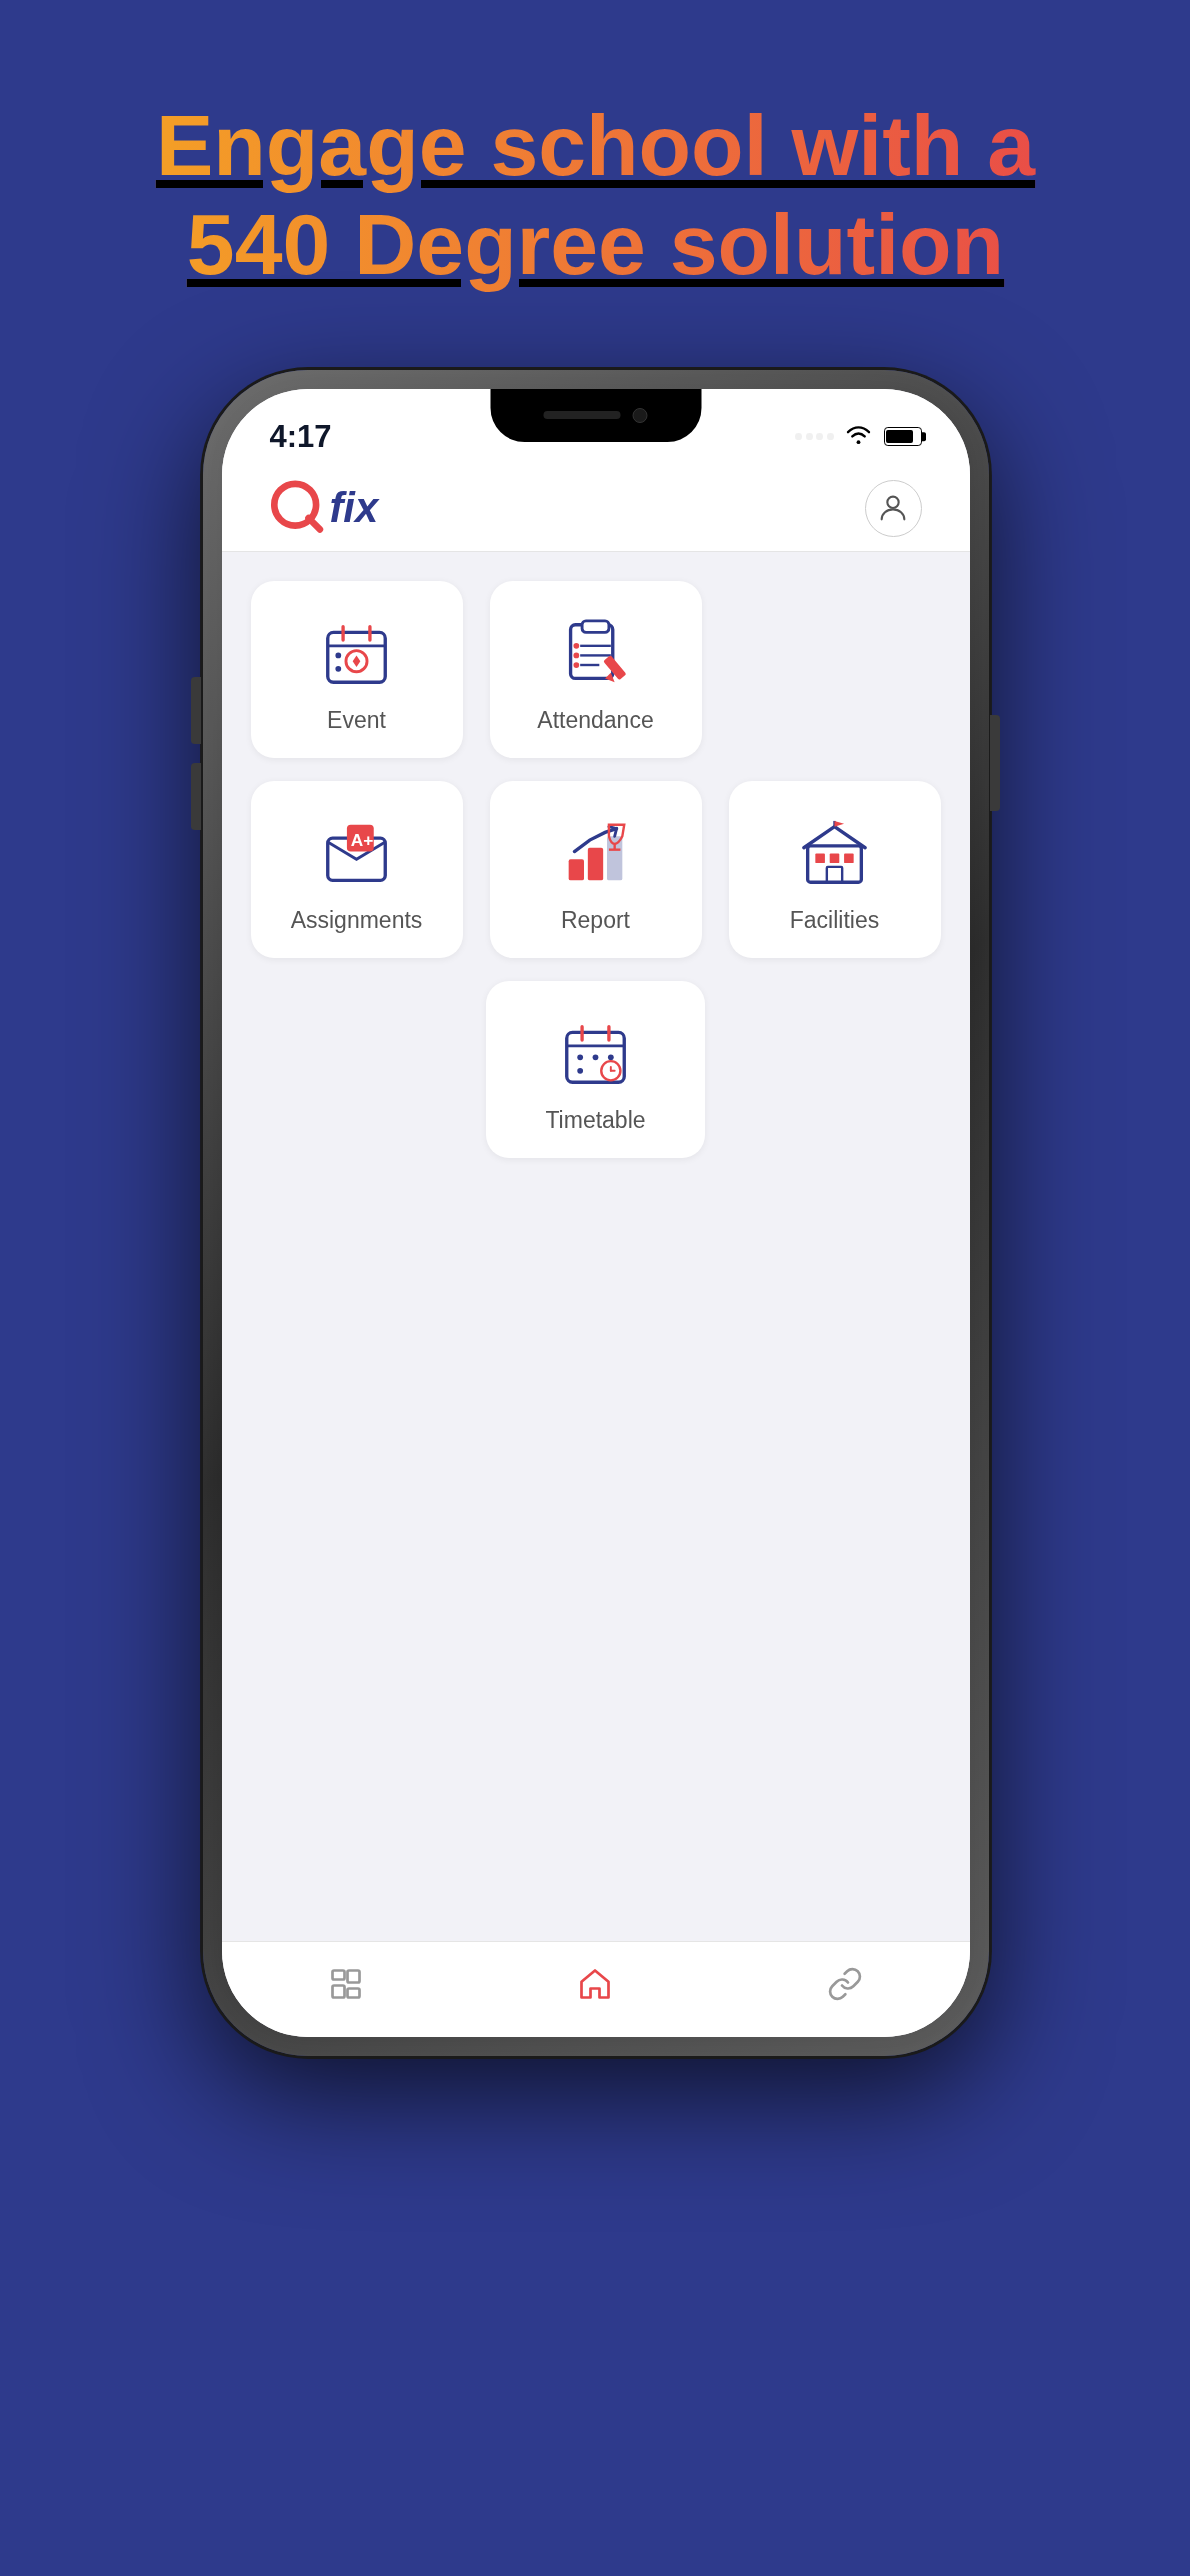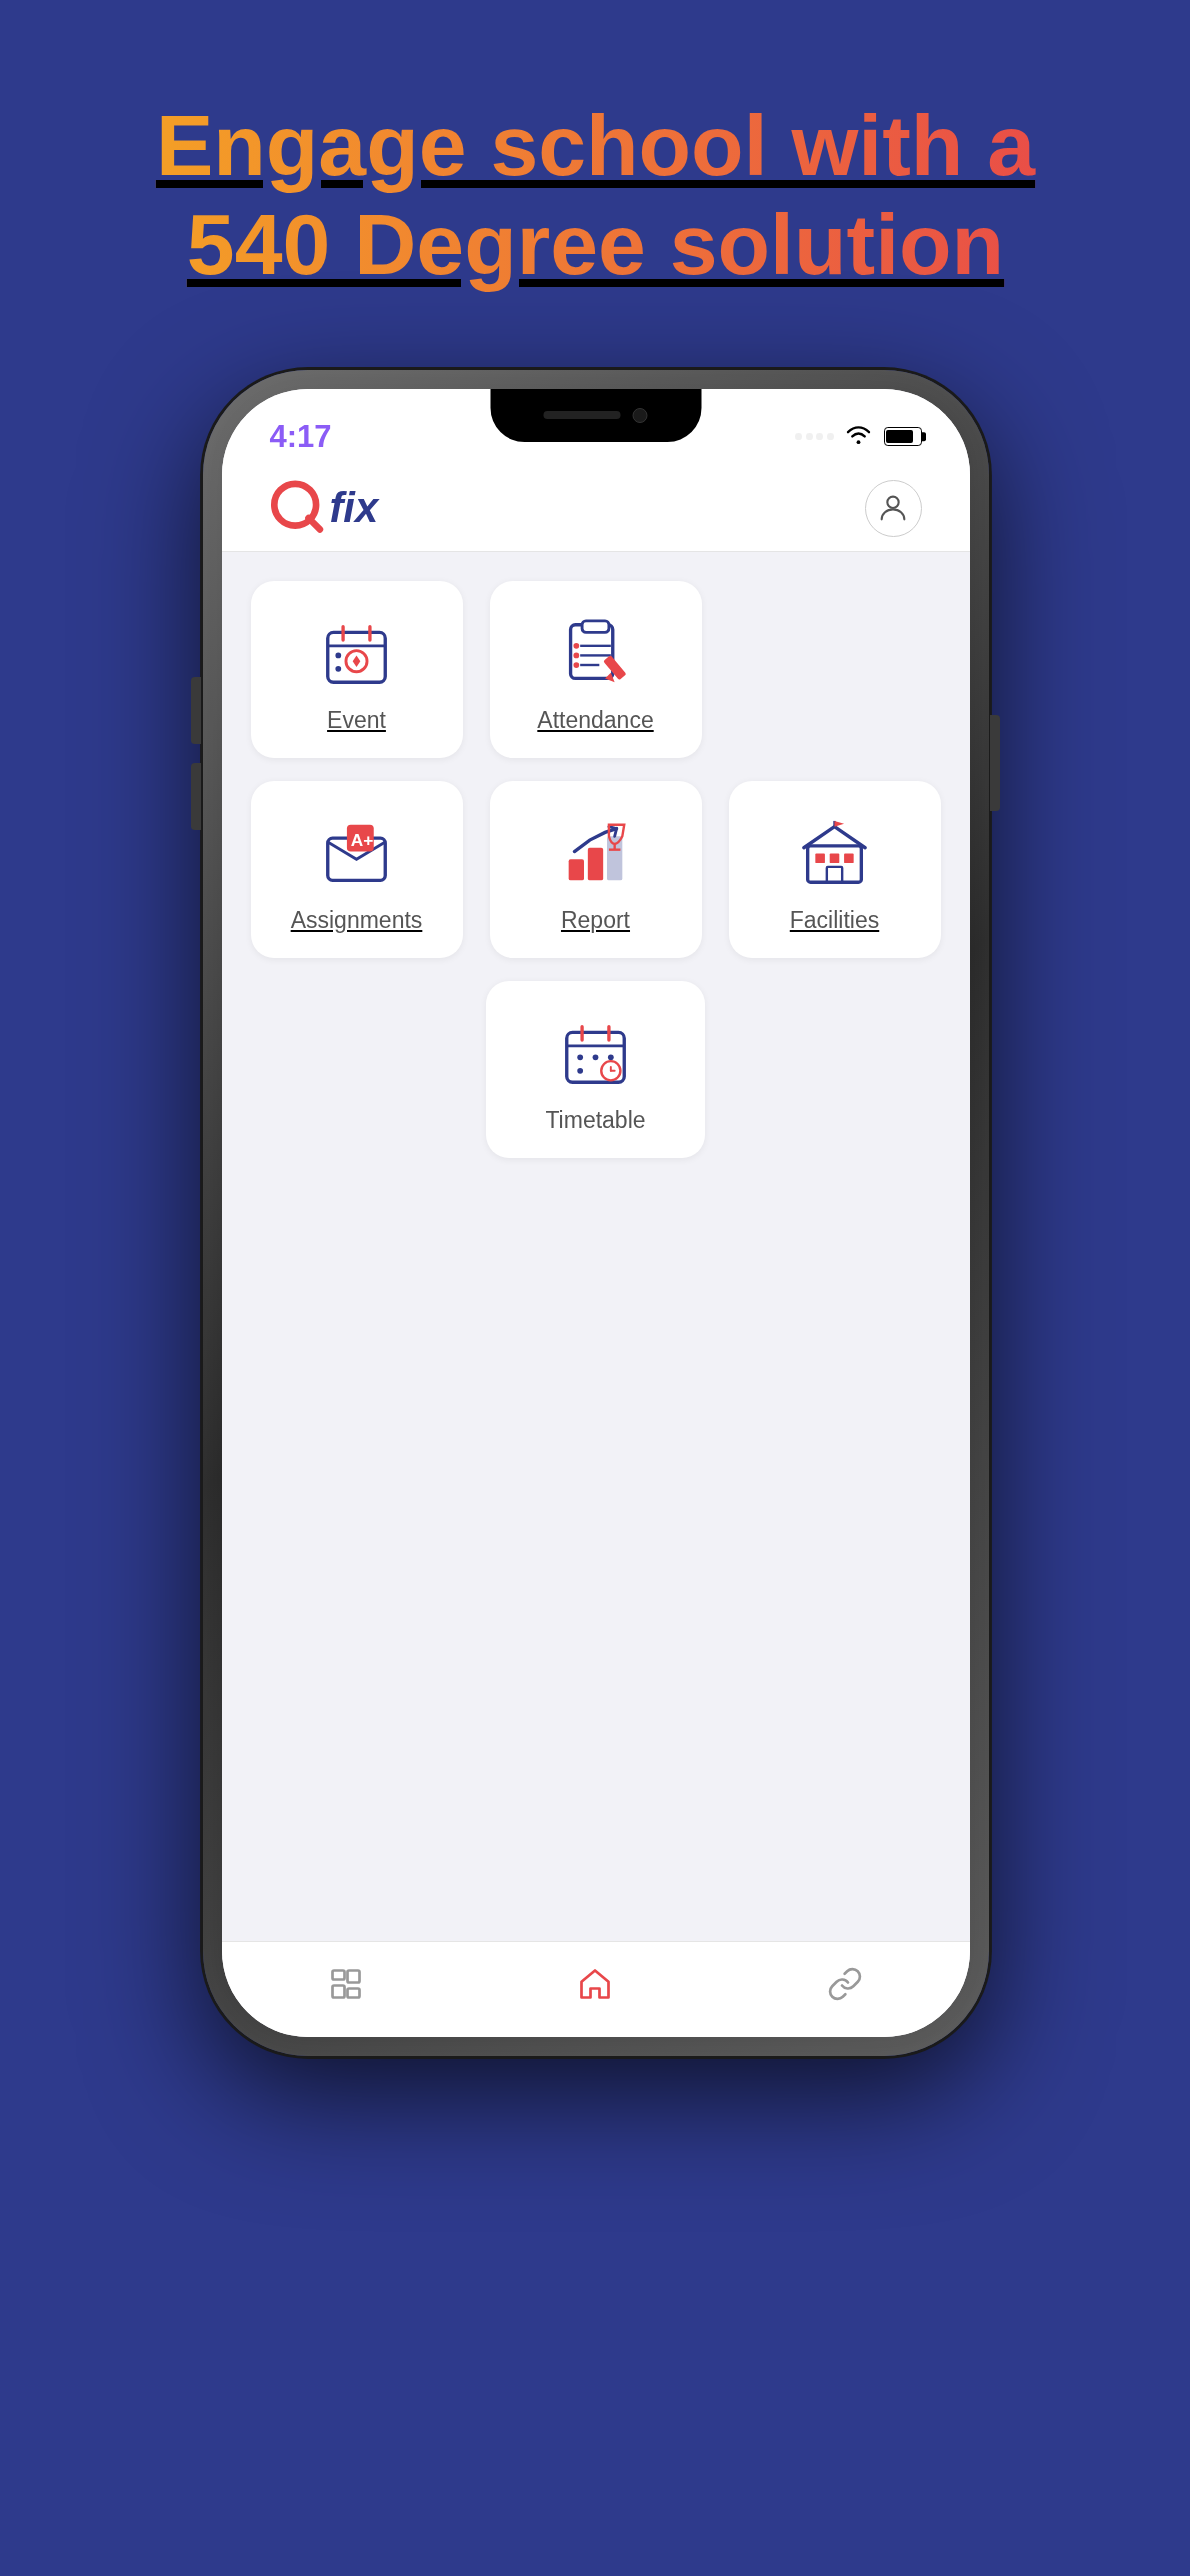--- a/index.html
+++ b/index.html
@@ -99,21 +99,21 @@
       display: flex;
       align-items: center;
       justify-content: space-between;
       padding: 19px 48px 0;
       position: relative;
     }
 
     .status-time {
       font-size: 31px;
       font-weight: 600;
-      color: #8b5cf6;
+      color: #0f172a;
     }
 
     .notch {
       position: absolute;
       top: 0;
       left: 50%;
       transform: translateX(-50%);
       width: 211px;
       height: 53px;
       background: #000;
@@ -221,21 +221,20 @@
       padding: 29px 29px;
       background: #f2f2f7;
       flex: 1;
     }
 
     .menu-grid {
       display: grid;
       grid-template-columns: repeat(3, 1fr);
       gap: 27px;
       margin-bottom: 23px;
-      text-decoration: underline;
     }
 
     .menu-item {
       background: white;
       border-radius: 23px;
       display: flex;
       flex-direction: column;
       align-items: center;
       justify-content: center;
       padding: 29px 9.6px 19px;

